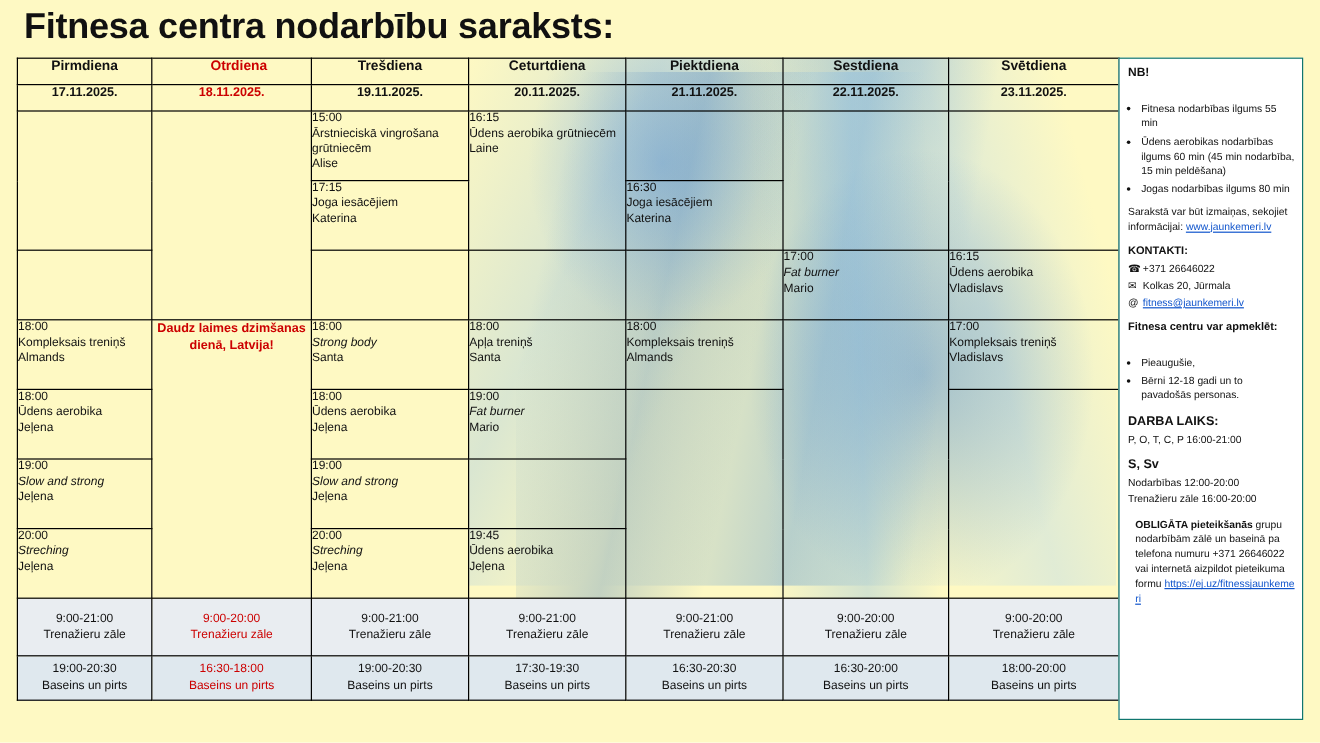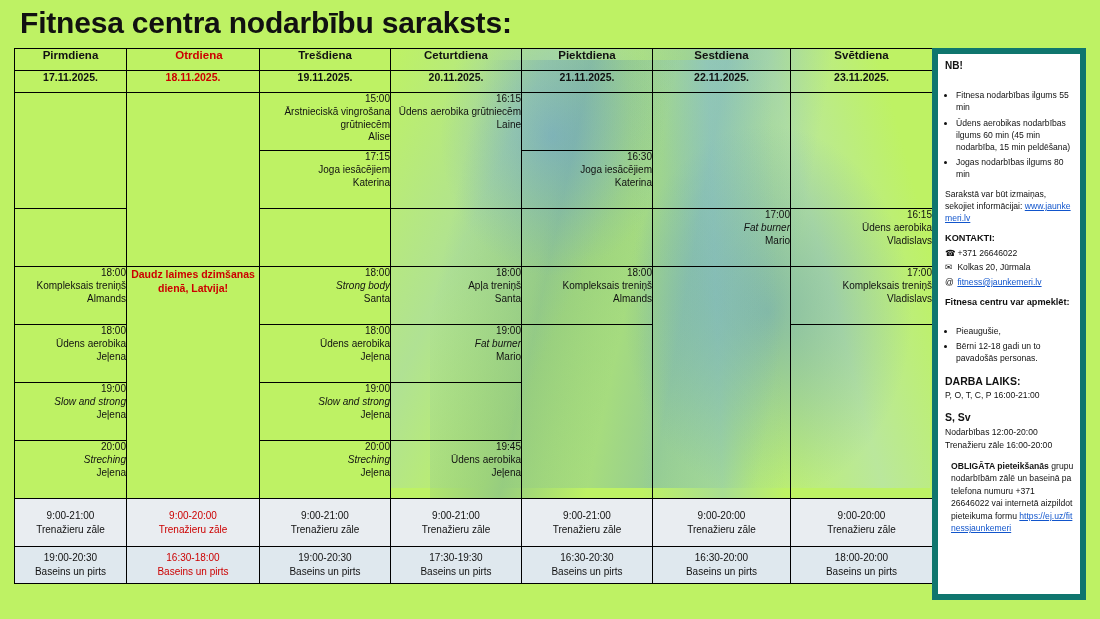--- a/index.html
+++ b/index.html
@@ -6,21 +6,21 @@
   html, body {
     margin: 0; padding: 0;
     width: 1100px; height: 619px;
     background: #ffffff;
     font-family: "Liberation Sans", sans-serif;
   }
   #page {
     position: relative;
     width: 1100px; height: 619px;
     overflow: hidden;
-    background: #bef264;
+    background: #fef9c3;
   }
   
   .title {
     position: absolute;
     left: 20px; top: 6px;
     font-size: 30px;
     font-weight: bold;
     color: #111111;
     letter-spacing: -0.2px;
     white-space: nowrap;
@@ -78,21 +78,21 @@
     height: 22px;
     font-size: 10.5px;
     font-weight: bold;
     text-align: center;
     color: #111;
     background: #ffffff;
   }
   td.datecell.red { color: #cc0000; }
   td.slot {
     height: 38px;
-    text-align: right;
+    text-align: left;
     font-size: 10px;
     line-height: 1.28;
     color: #111;
     padding-top: 4px;
   }
   td.slot .t { display: block; }
   td.slot .n { display: block; }
   td.slot .inst { display: block; }
   td.slot .it { font-style: italic; }
   td.bigslot { height: 58px; }
@@ -121,21 +121,21 @@
     line-height: 1.4;
     color: #111;
     vertical-align: middle;
   }
   .redtxt { color: #cc0000; }
   
   .infopanel {
     position: absolute;
     left: 932px; top: 48px;
     width: 154px; height: 552px;
-    border: 6px solid #0f766e;
+    border: 1px solid #0f766e;
     background: #ffffff;
     z-index: 3;
     padding: 5px 6px 4px 7px;
     font-size: 8.6px;
     line-height: 1.42;
     color: #111;
     overflow: hidden;
   }
   .infopanel .nb {
     font-weight: bold;

